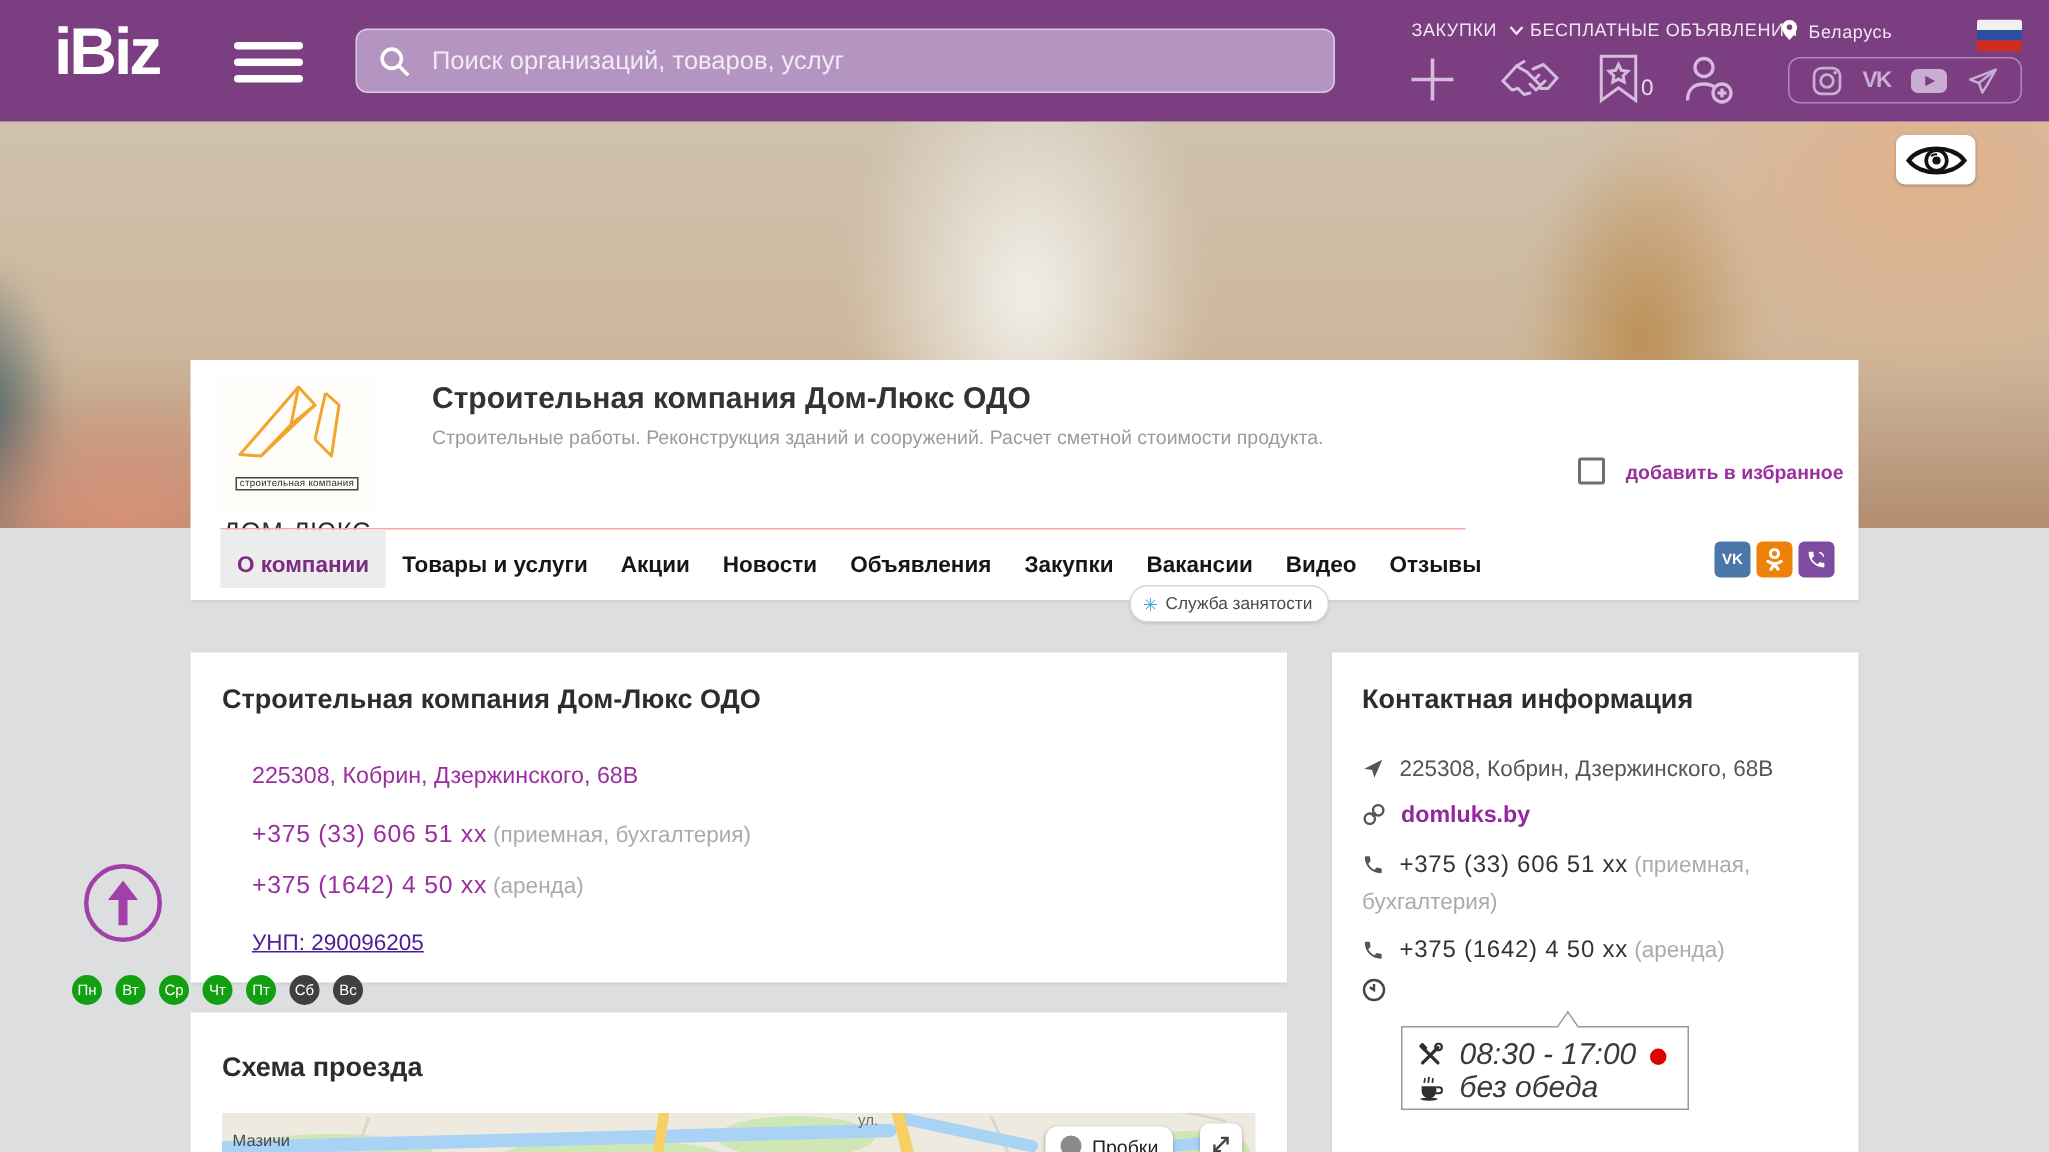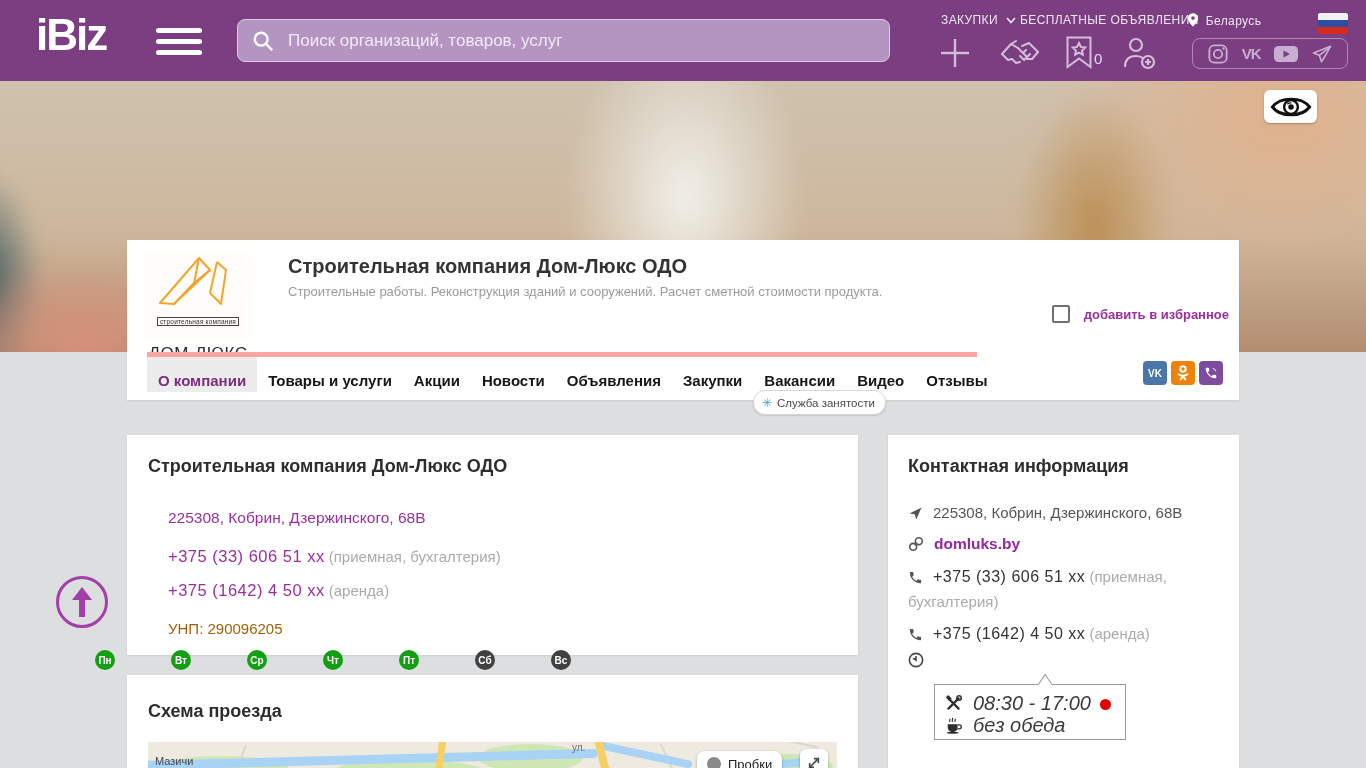--- a/index.html
+++ b/index.html
@@ -41,40 +41,40 @@
   
   .company-card{position:absolute;left:127px;top:240px;width:1112px;height:160px;background:#fff;z-index:10;box-shadow:0 1px 2px rgba(0,0,0,.08);}
   .clogo{position:absolute;left:18px;top:12px;width:106px;height:88px;background:#fefdf9;text-align:center;cursor:pointer;}
   .clogo-small{display:inline-block;font-size:6.5px;color:#2f2f2f;border:1px solid #444;padding:0 2px;margin-top:-2px;letter-spacing:.2px;}
   .clogo-big{font-size:17px;color:#2b2b2b;letter-spacing:.5px;margin-top:17px;line-height:1;}
   .ctitle{position:absolute;left:161px;top:15px;font-size:20px;font-weight:700;color:#333;}
   .csub{position:absolute;left:161px;top:44px;font-size:13px;color:#9b9b9b;}
   .fav{position:absolute;right:10px;top:65px;display:flex;align-items:center;cursor:pointer;}
   .checkbox{width:18px;height:18px;border:2px solid #6f6f6f;border-radius:2px;background:#fff;margin-right:14px;}
   .fav-label{font-size:13px;font-weight:700;color:#9a2fa0;}
-  .tabs{position:absolute;left:20px;top:112px;width:830px;height:40px;border-top:5px solid #fca5a5;display:flex;text-align:right;}
+  .tabs{position:absolute;left:20px;top:112px;width:830px;height:40px;border-top:1px solid #fca5a5;display:flex;text-align:right;}
   .tab{padding:0 11px;line-height:47px;font-size:15px;font-weight:700;color:#161616;cursor:pointer;white-space:nowrap;}
   .tab.active{background:#ececec;color:#7b2c80;}
   .card-socials{position:absolute;right:16px;top:121px;display:flex;gap:4px;}
   .csoc{width:24px;height:24px;border-radius:4px;display:flex;align-items:center;justify-content:center;cursor:pointer;color:#fff;}
   .csoc.vk{background:#4a76a8;font-size:10px;font-weight:800;}
   .csoc.ok{background:#ee8208;}
   .csoc.viber{background:#7d4c9e;}
   .tab-tooltip{position:absolute;left:753px;top:390px;height:25px;background:#fff;border:1px solid #d7d7d7;border-radius:12px;display:flex;align-items:center;padding:0 10px 0 8px;z-index:20;box-shadow:0 1px 2px rgba(0,0,0,.12);}
   .tab-tooltip .star{color:#45a3d9;font-size:12px;margin-right:5px;}
   .tab-tooltip .txt{font-size:11.5px;color:#4a4a4a;white-space:nowrap;}
 
   
   .about-card{position:absolute;left:127px;top:435px;width:731px;height:220px;background:#fff;box-shadow:0 1px 2px rgba(0,0,0,.08);}
   .about-card h2,.map-card h2,.contact-card h2{margin:0;font-size:18px;font-weight:700;color:#2d2d2d;}
   .about-h{position:absolute;left:21px;top:21px;}
   .a-address{position:absolute;left:41px;top:74px;font-size:15.5px;color:#9a2fa0;cursor:pointer;text-decoration:none;}
   .a-phone{position:absolute;left:41px;font-size:16.5px;color:#9a2fa0;letter-spacing:.5px;cursor:pointer;}
   .a-note{font-size:15px;color:#ababab;letter-spacing:0;margin-left:4px;}
-  .a-unp{position:absolute;left:41px;top:185px;font-size:15px;color:#a16207;}
+  .a-unp{position:absolute;left:41px;top:185px;font-size:15px;color:#4c1d95;text-decoration:underline;}
 
   
   .map-card{position:absolute;left:127px;top:675px;width:731px;height:93px;background:#fff;overflow:hidden;box-shadow:0 1px 2px rgba(0,0,0,.08);}
   .map-h{position:absolute;left:21px;top:26px;}
   .map{position:absolute;left:21px;top:67px;width:689px;height:60px;background:#eeeae0;overflow:hidden;cursor:grab;}
   .green{position:absolute;background:#cfe7b5;border-radius:50%;}
   .river{position:absolute;background:#a9d3f5;border-radius:6px;}
   .road{position:absolute;background:#f6cf65;}
   .street{position:absolute;background:#dbd7ce;}
   .map-label{position:absolute;font-size:11px;color:#4a4a4a;}
@@ -86,21 +86,21 @@
 
   
   .contact-card{position:absolute;left:888px;top:435px;width:351px;height:333px;background:#fff;box-shadow:0 1px 2px rgba(0,0,0,.08);}
   .contact-h{position:absolute;left:20px;top:21px;}
   .c-row{position:absolute;left:20px;width:311px;color:#555;font-size:15px;line-height:22px;}
   .c-row .ric{display:inline-block;vertical-align:-3px;margin-right:10px;color:#555;}
   .c-site{font-size:15.5px;font-weight:700;color:#9327a0;cursor:pointer;}
   .c-phone-num{color:#333;font-size:16px;letter-spacing:.5px;}
   .c-note{color:#ababab;font-size:15px;}
   .days{position:absolute;left:48px;top:650px;display:flex;gap:9px;}
-  .day{width:20px;height:20px;border-radius:50%;color:#fff;font-size:10px;font-weight:700;display:flex;align-items:center;justify-content:center;cursor:pointer;margin-left:47px;}
+  .day{width:20px;height:20px;border-radius:50%;color:#fff;font-size:10px;font-weight:400;display:flex;align-items:center;justify-content:center;cursor:pointer;}
   .day--open{background:#12a012;}
   .day--closed{background:#404040;}
   .clock-ic{position:absolute;left:908px;top:652px;color:#444;}
   .hours-tip{position:absolute;left:934px;top:684px;width:192px;height:56px;background:#fff;border:1px solid #9a9a9a;z-index:15;padding:7px 10px 0 10px;}
   .hours-tip .tail{position:absolute;left:104px;top:-7px;width:12px;height:12px;background:#fff;border-left:1px solid #9a9a9a;border-top:1px solid #9a9a9a;transform:rotate(55deg) skewX(20deg);}
   .ht-row{display:flex;align-items:center;height:22px;font-size:20px;color:#3a3a3a;font-style:italic;}
   .ht-row .hic{width:22px;margin-right:6px;color:#2f2f2f;display:flex;align-items:center;}
   .red-dot{position:absolute;right:14px;top:14px;width:11px;height:11px;border-radius:50%;background:#e00000;}
 
   

